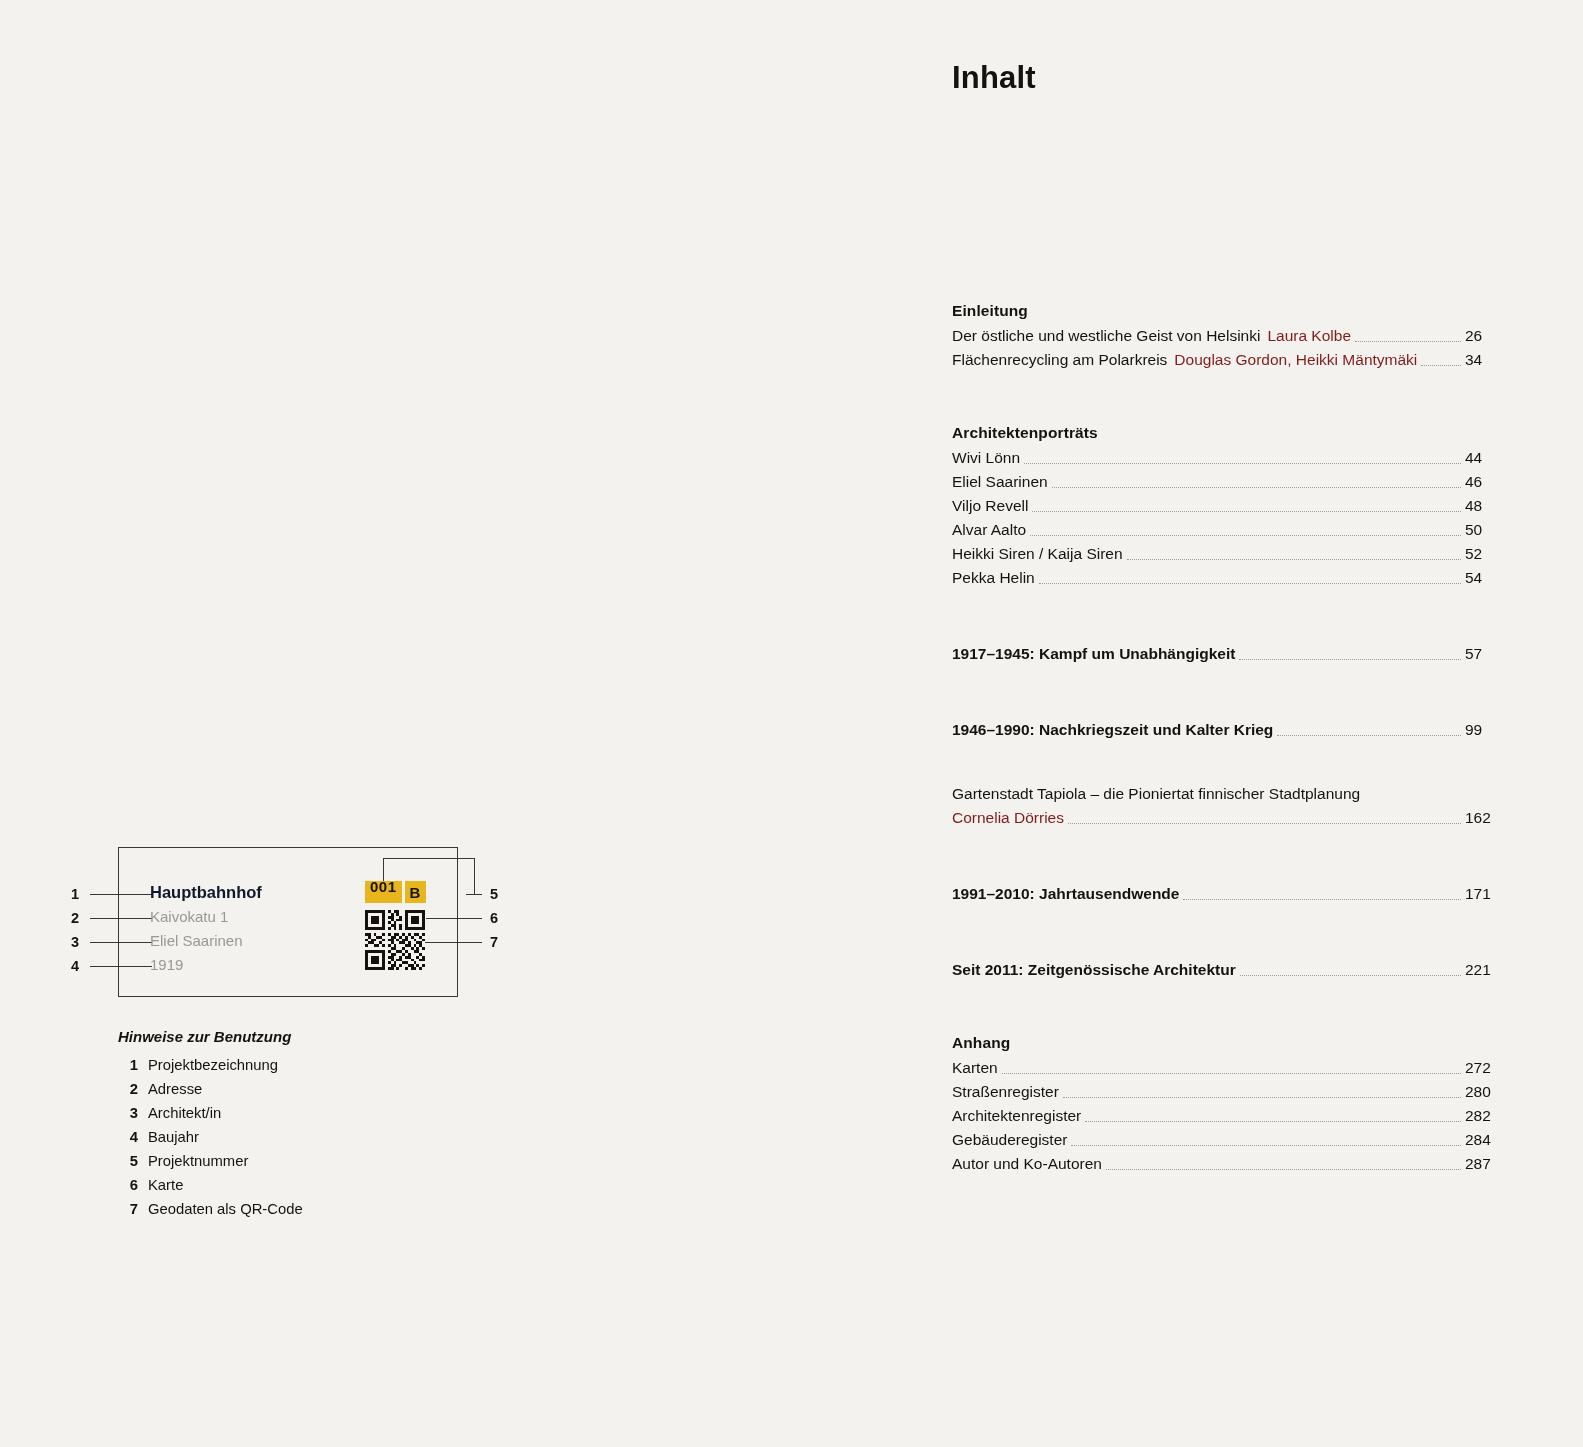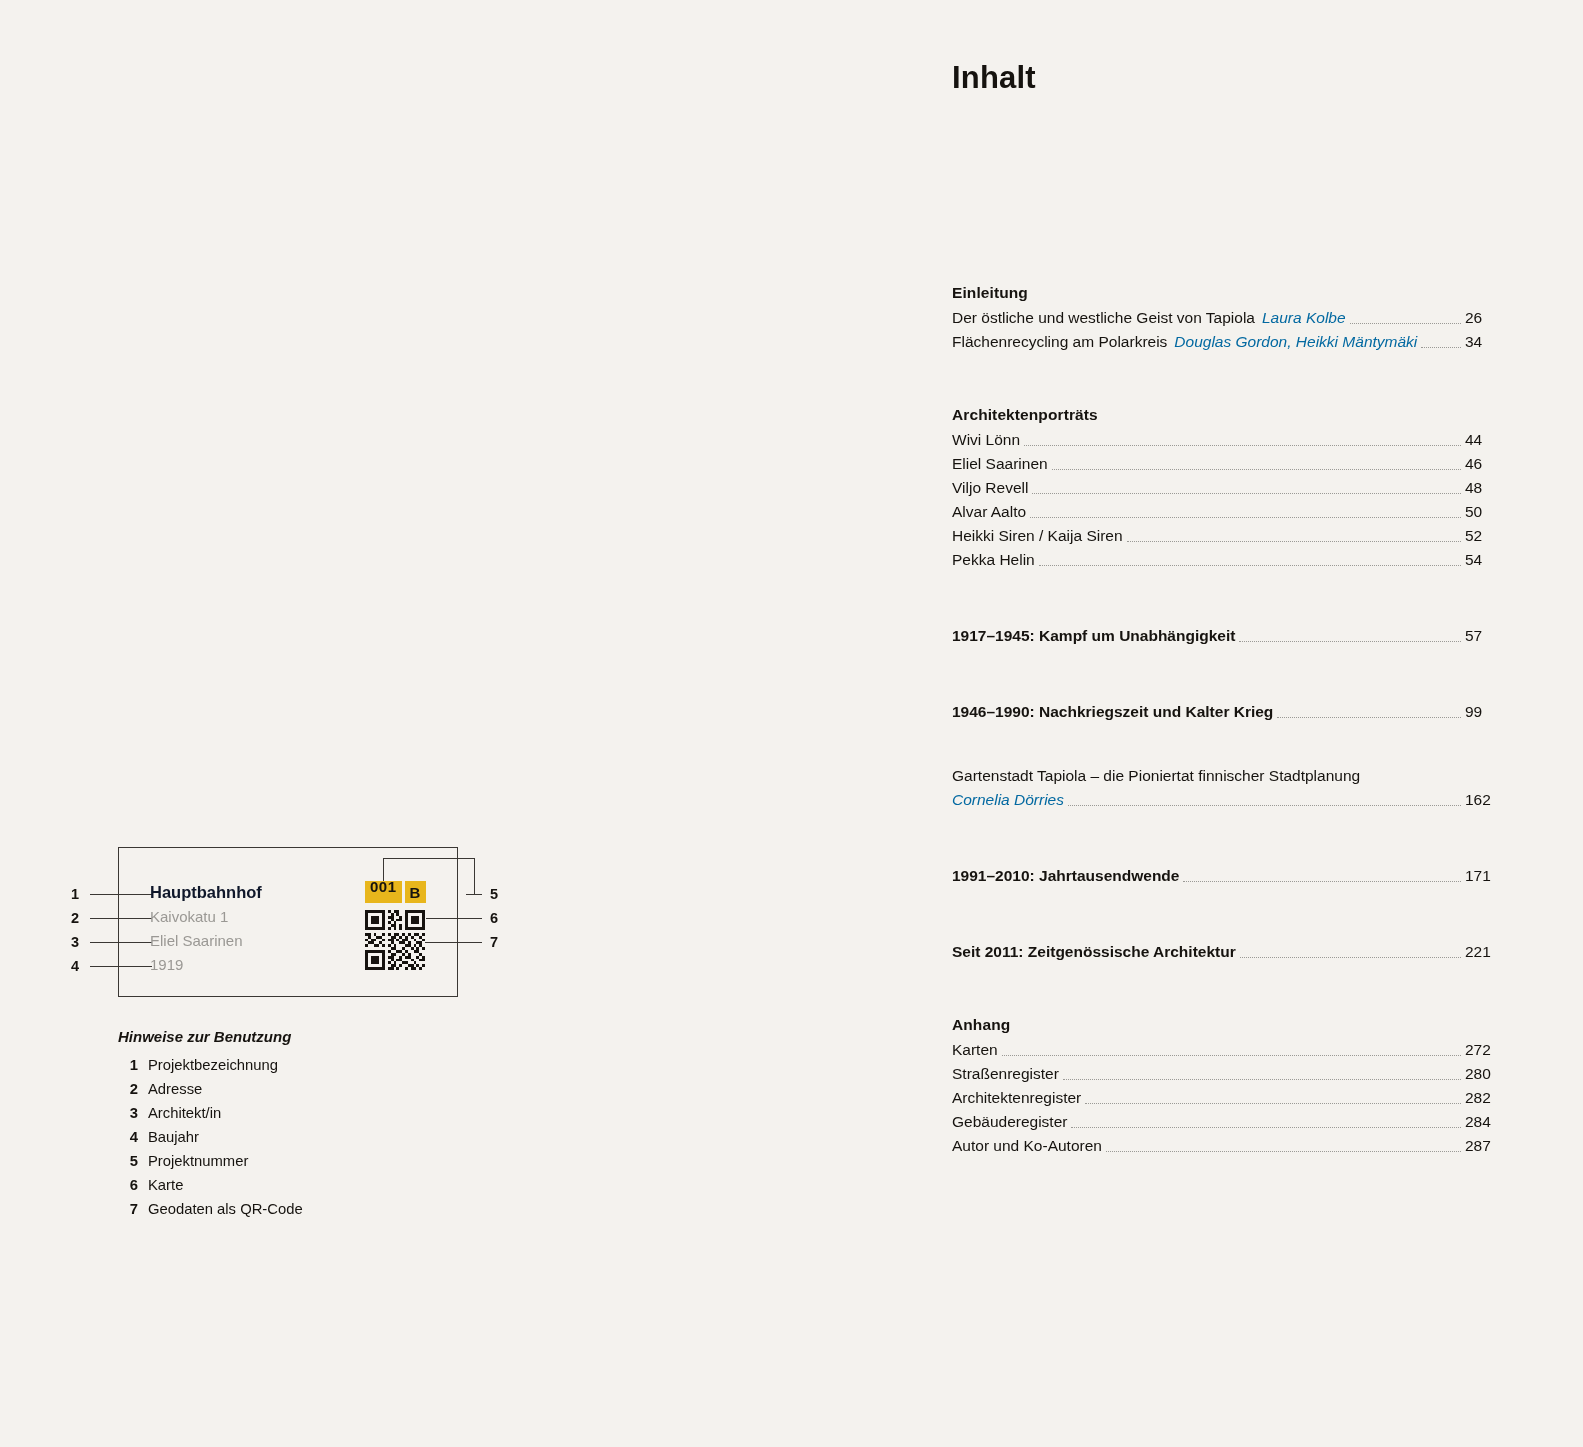--- a/index.html
+++ b/index.html
@@ -28,21 +28,21 @@
     position: absolute;
     left: 0;
     top: 60px;
     font-size: 31px;
     font-weight: bold;
     letter-spacing: 0.2px;
   }
   #toc-list {
     position: absolute;
     left: 0;
-    top: 284px;
+    top: 302px;
     width: 543px;
   }
   .toc-group {
     margin-bottom: 22px;
   }
   .group-heading {
     font-size: 15.5px;
     font-weight: bold;
     margin-bottom: 4px;
     letter-spacing: 0.1px;
@@ -52,22 +52,21 @@
     align-items: flex-end;
     font-size: 15.5px;
     line-height: 24px;
     white-space: nowrap;
   }
   .toc-row.bold .row-label { font-weight: bold; }
   .row-label {
     flex: 0 0 auto;
   }
   .row-author {
-    font-style: italic;
-    color: #0369a1;
+    color: #7f1d1d;
     margin-left: 7px;
     flex: 0 0 auto;
   }
   .dots {
     flex: 1 1 auto;
     border-bottom: 1.4px dotted #9b9a96;
     margin: 0 4px 6px 4px;
     min-width: 8px;
     height: 1px;
   }
@@ -190,21 +189,21 @@
 
 <div id="toc-page">
 
   <div id="toc-title">Inhalt</div>
 
   <div id="toc-list">
 
     <div class="toc-group">
       <div class="group-heading">Einleitung</div>
       <div class="toc-row">
-        <span class="row-label">Der östliche und westliche Geist von Tapiola</span>
+        <span class="row-label">Der östliche und westliche Geist von Helsinki</span>
         <span class="row-author">Laura Kolbe</span>
         <span class="dots"></span>
         <span class="row-page">26</span>
       </div>
       <div class="toc-row">
         <span class="row-label">Flächenrecycling am Polarkreis</span>
         <span class="row-author">Douglas Gordon, Heikki Mäntymäki</span>
         <span class="dots"></span>
         <span class="row-page">34</span>
       </div>

